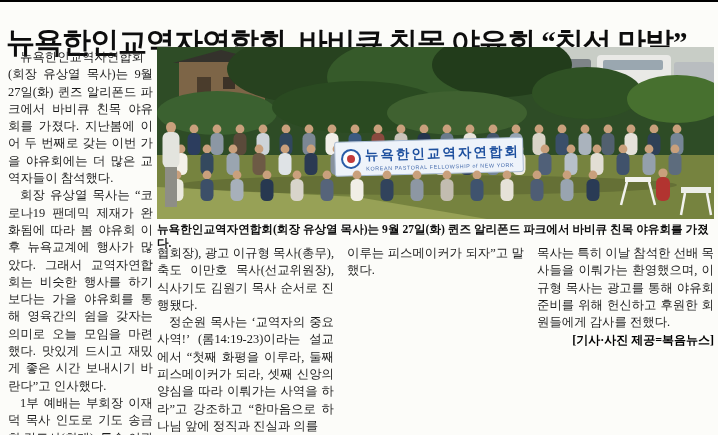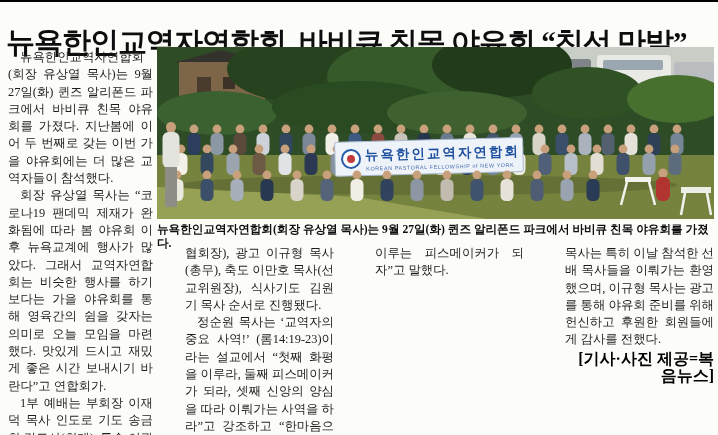--- a/index.html
+++ b/index.html
@@ -10,35 +10,35 @@
             letter-spacing:-1px;color:#0d0d0d;white-space:nowrap;}
   .bodycol{position:absolute;text-align:justify;font-size:12.4px;line-height:17.3px;color:#1c1c1c;}
   .bodycol p{margin:0;}
   .bodycol p.indent{text-indent:12px;}
   #col1{left:8px;top:49px;width:145px;height:384px;}
   .photo{position:absolute;left:157px;top:47px;width:557px;height:172px;background:#2e4c26;}
   .photo svg{display:block;}
   .caption{position:absolute;left:157px;top:223px;width:557px;font-weight:bold;
            font-size:11.6px;line-height:14px;color:#0f0f0f;text-align:left;}
   .cols3{position:absolute;left:157px;top:245px;width:557px;height:190px;display:flex;gap:13px;}
-  .cols3 .bcol{flex:1;text-align:justify;font-size:12.4px;line-height:17.3px;color:#1c1c1c;margin-left:28px;}
+  .cols3 .bcol{flex:1;text-align:justify;font-size:12.4px;line-height:17.3px;color:#1c1c1c;}
   .cols3 .bcol p{margin:0;}
   .cols3 .bcol p.indent{text-indent:12px;}
-  .credit{margin-top:1px;text-align:right;font-weight:bold;font-size:16px;color:#000;}
+  .credit{margin-top:1px;text-align:right;font-weight:bold;font-size:12px;color:#000;}
 </style>
 </head>
 <body>
 
 <div class="page">
   <div class="topline"></div>
   <h1 class="headline">뉴욕한인교역자연합회, 바비큐 친목 야유회 “친선 만발”</h1>
 
   <div class="bodycol" id="col1">
     <p class="indent">뉴욕한인교역자연합회(회장 유상열 목사)는 9월 27일(화) 퀸즈 알리폰드 파크에서 바비큐 친목 야유회를 가졌다. 지난봄에 이어 두 번째로 갖는 이번 가을 야유회에는 더 많은 교역자들이 참석했다.</p>
-    <p class="indent">회장 유상열 목사는 “코로나19 팬데믹 제재가 완화됨에 따라 봄 야유회 이후 뉴욕교계에 행사가 많았다. 그래서 교역자연합회는 비슷한 행사를 하기보다는 가을 야유회를 통해 영육간의 쉼을 갖자는 의미로 오늘 모임을 마련했다. 맛있게 드시고 재밌게 좋은 시간 보내시기 바란다”고 연합회가.</p>
+    <p class="indent">회장 유상열 목사는 “코로나19 팬데믹 제재가 완화됨에 따라 봄 야유회 이후 뉴욕교계에 행사가 많았다. 그래서 교역자연합회는 비슷한 행사를 하기보다는 가을 야유회를 통해 영육간의 쉼을 갖자는 의미로 오늘 모임을 마련했다. 맛있게 드시고 재밌게 좋은 시간 보내시기 바란다”고 인사했다.</p>
     <p class="indent">1부 예배는 부회장 이재덕 목사 인도로 기도 송금희 강도사(회계), 특송 이광선 찬양사역자, 설교 정순원 목사(법규위원장), 회장 인사 유상열 목사, 축사 최길종 목사(고문), 김희복 목사(뉴욕교</p>
   </div>
 
   <div class="photo">
     <svg width="557" height="172" viewBox="0 0 557 172" xmlns="http://www.w3.org/2000/svg">
       <defs>
         <g id="ps">
           <circle cx="0" cy="-16" r="4.4" fill="#c9a07c"></circle>
           <rect x="-6.5" y="-12" width="13" height="22" rx="5.5" fill="currentColor"></rect>
         </g>

